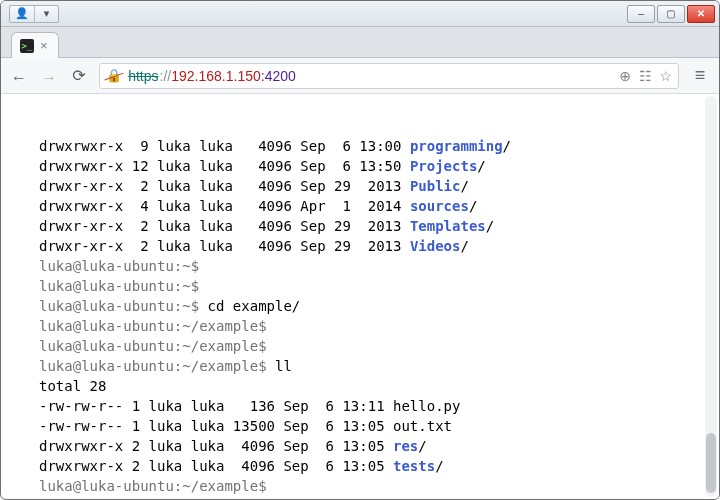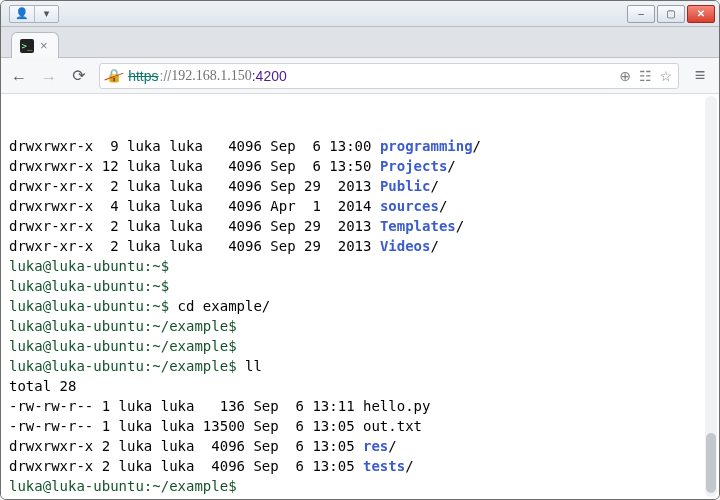--- a/index.html
+++ b/index.html
@@ -81,37 +81,38 @@
     flex: 1; height: 26px;
     border: 1px solid #cfd3d7; border-radius: 3px;
     background: #fff;
     display: flex; align-items: center; padding: 0 6px;
     font-size: 14px; color: #333;
   }
   .lock-bad { color:#c0392b; font-size:13px; margin-right:6px; position:relative; }
   .lock-bad::after{ content:""; position:absolute; left:-2px; right:-2px; top:50%; height:1px; background:#c0392b; transform:rotate(-20deg);}
   .scheme { color:#0f766e; text-decoration:line-through; margin-right:1px;}
   .scheme-sep{ color:#8a8f93; }
-  .host { color:#737373;font-family:Liberation Serif, serif; }
+  .host { color:#b91c1c; }
   .port { color:#4c1d95; }
   .addr-tools { margin-left:auto; display:flex; gap:8px; color:#7d8186; font-size:14px;}
   .menu-btn { width:22px; text-align:center; color:#6a6e73; font-size:18px;}
 
   
   .viewport {
     flex: 1; position: relative; background:#fff;
     font-family: "DejaVu Sans Mono","Menlo","Consolas",monospace;
     font-size: 14px; line-height: 20px;
     color: #000;
     white-space: pre;
     overflow: hidden;
     padding: 2px 0 2px 8px;
+    margin-left: 30px;
   }
   .dir { color:#3b5bd1; font-weight:bold; }
-  .prompt { color:#14532d; }
+  .prompt { color:#737373; }
   .row { height:20px; }
 
   
   .scrollbar { position:absolute; right:2px; top:2px; bottom:2px; width:12px;
                background:#f1f2f3; border-radius:6px;}
   .thumb { position:absolute; left:1px; right:1px; bottom:4px; height:60px;
            background:#c4c8cc; border-radius:5px;}
 </style>
 </head>
 <body>

